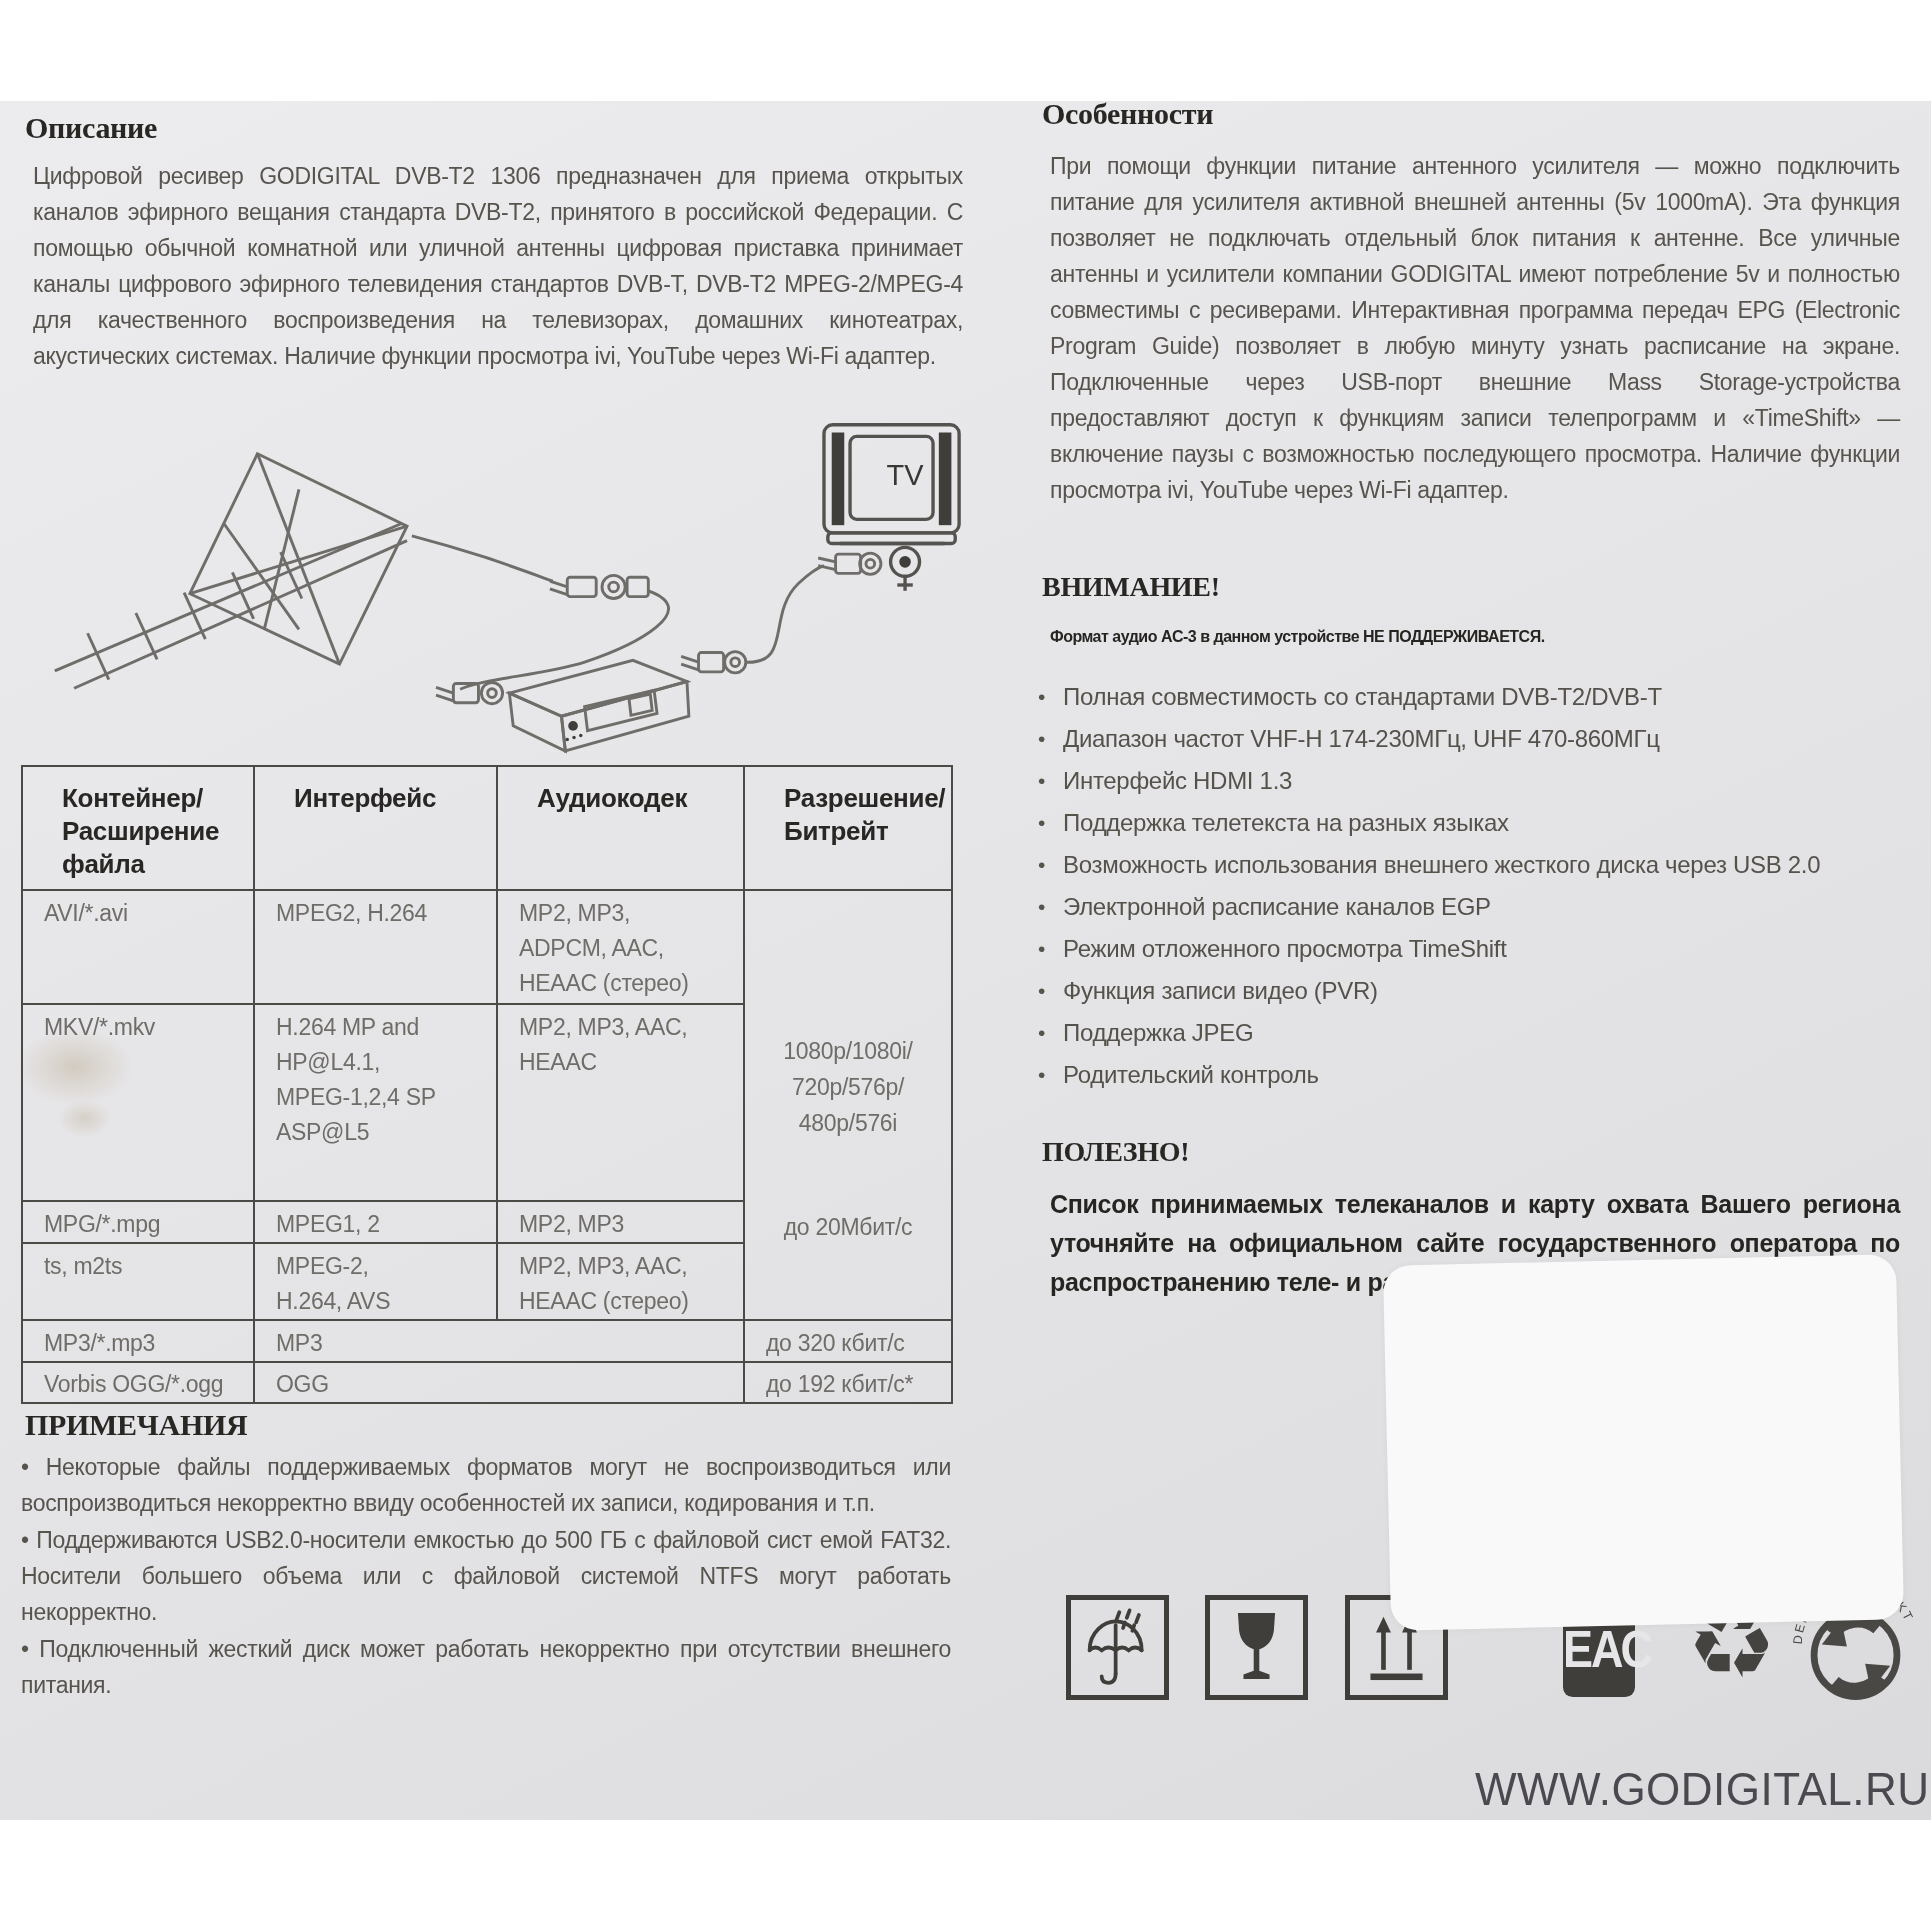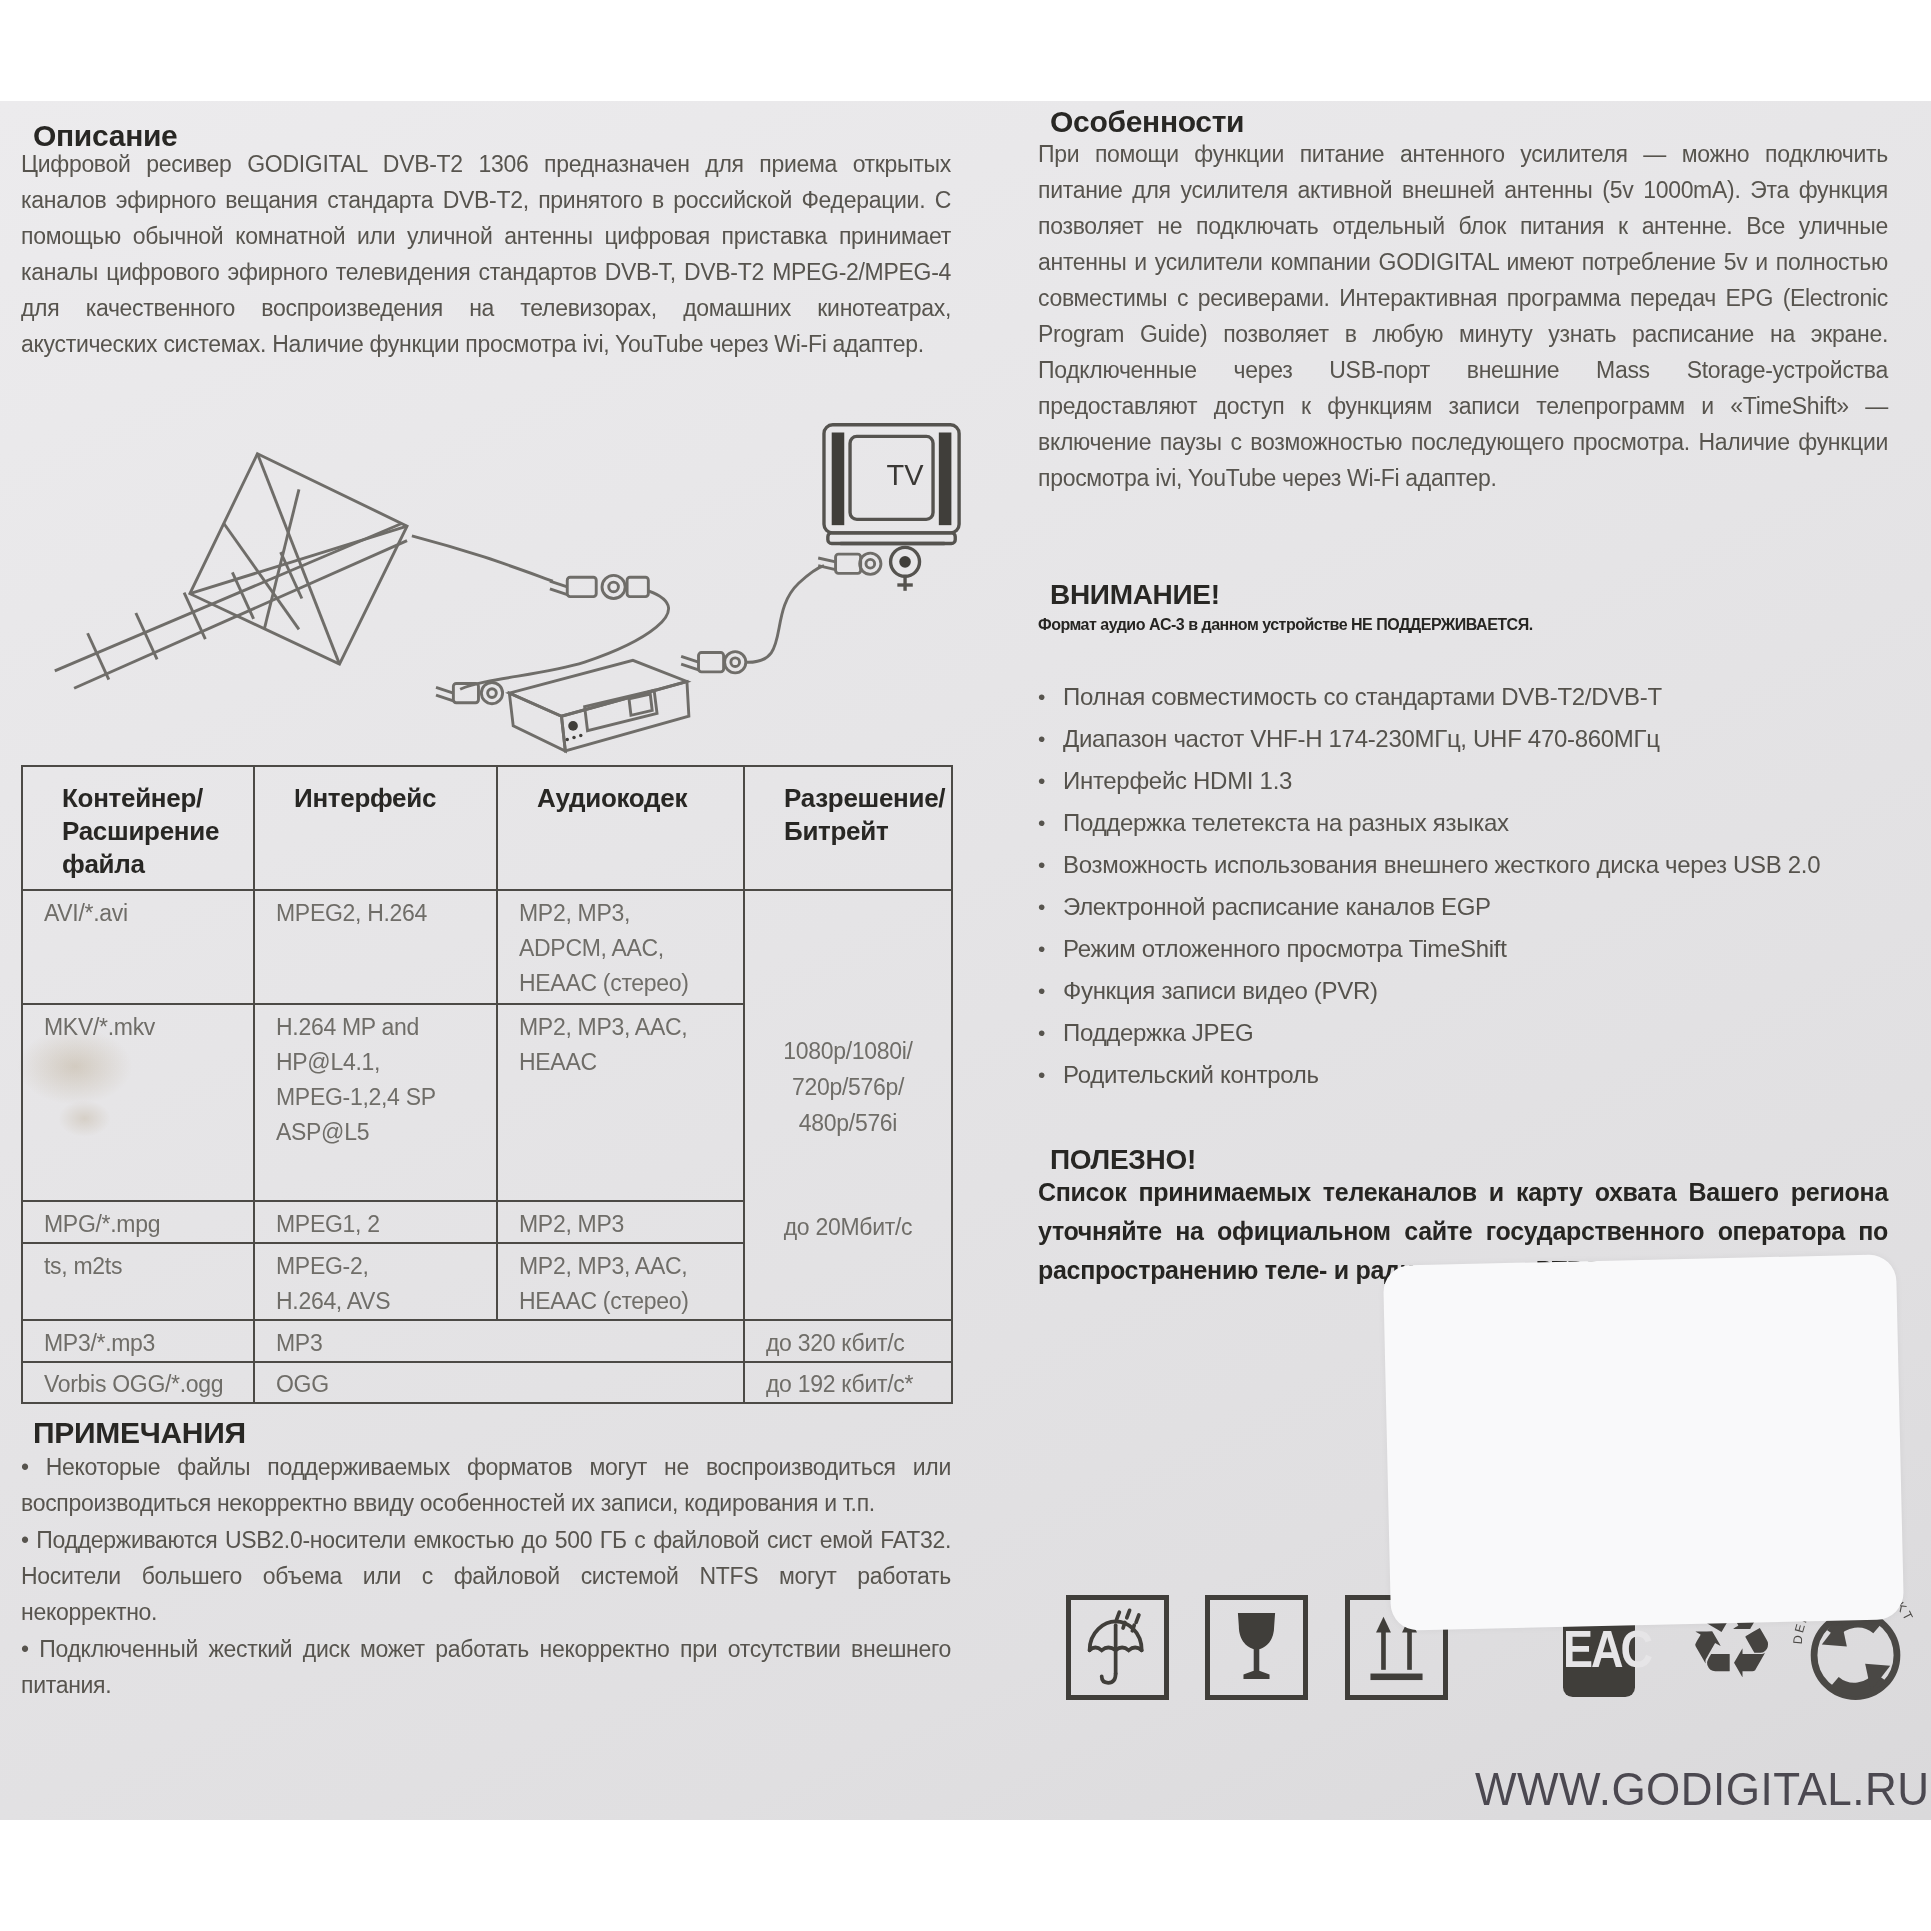--- a/index.html
+++ b/index.html
@@ -14,24 +14,24 @@
     position:absolute; left:0; top:101px; width:1931px; height:1719px;
     background:linear-gradient(155deg,#ecebed 0%,#e6e5e7 40%,#e0dfe1 78%,#dad9db 100%);
     overflow:hidden;
   }
   .stain { position:absolute; border-radius:50%; pointer-events:none; }
   .stain.s1 { left:17.4px; top:927px; width:116px; height:77px;
     background:radial-gradient(ellipse at center, rgba(140,110,55,.22), rgba(140,110,55,0) 70%); }
   .stain.s2 { left:58px; top:999px; width:53px; height:37px;
     background:radial-gradient(ellipse at center, rgba(140,110,55,.18), rgba(140,110,55,0) 70%); }
 
-  .h-section { font-size:30px; font-weight:bold; color:#282724; letter-spacing:-0.3px; margin:12px; }
+  .h-section { font-size:30px; font-weight:bold; color:#282724; letter-spacing:-0.3px; margin:4px;font-family:Liberation Serif, serif; }
   .body-text {
     font-size:23px; line-height:36px; color:#57544e; text-align:justify;
-    letter-spacing:-0.3px; margin:0;
+    letter-spacing:-0.3px; margin:12px;
   }
   .col-left  { position:absolute; left:21px;  top:0; width:930px;  height:1719px; }
   .col-right { position:absolute; left:1038px; top:0; width:850px; height:1719px; }
   .abs { position:absolute; }
 
   
   table.codec {
     border-collapse:collapse; table-layout:fixed; width:930px;
     background:transparent;
   }

